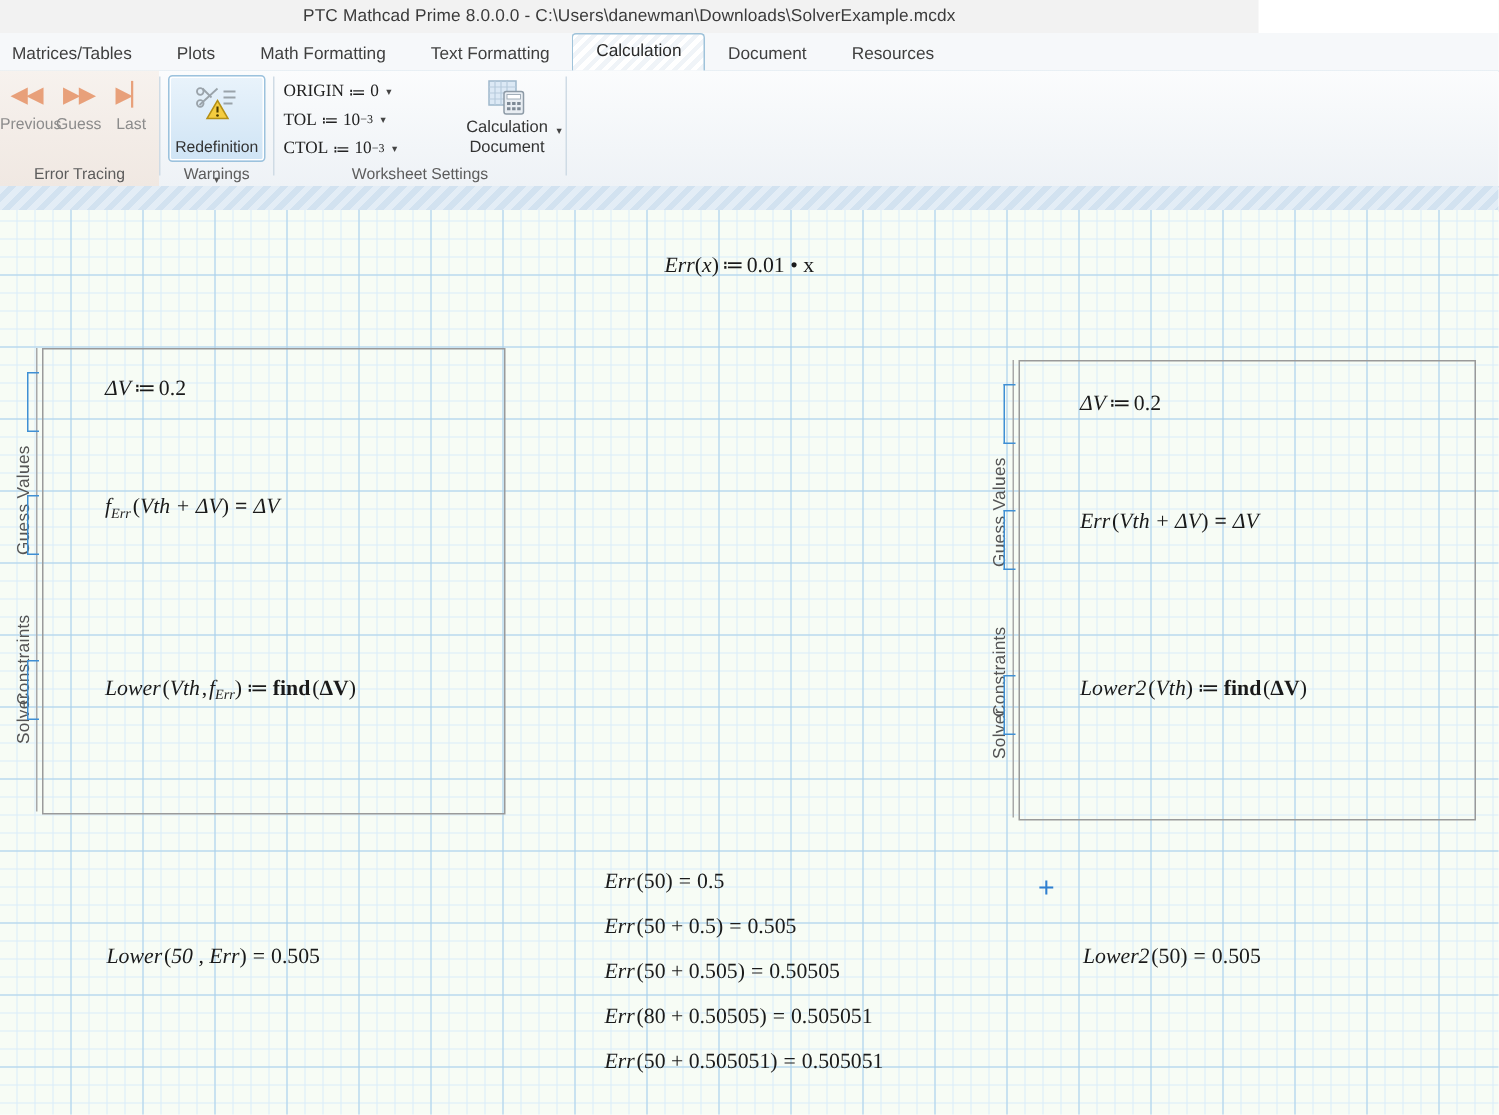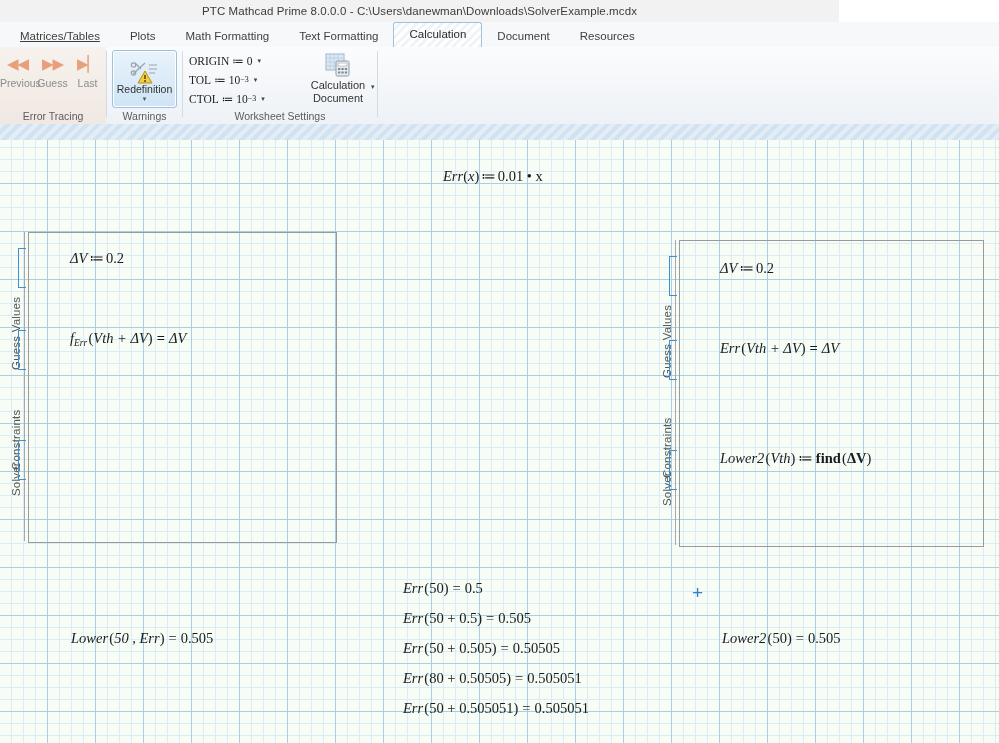--- a/index.html
+++ b/index.html
@@ -27,21 +27,21 @@
     position:absolute;left:0;top:22px;width:999px;height:25px;
     background:#f6f8fa;
     border-bottom:1px solid #b5cede;
     display:flex;align-items:flex-end;
   }
   .tab{
     height:24px;line-height:24px;padding:0 15px;
     font-size:11.5px;color:#3f3f3f;white-space:nowrap;
     position:relative;top:1px;
   }
-  .tab:first-child{padding-left:20px;text-decoration:underline;}
+  .tab:first-child{padding-left:8px;}
   .tab.active{
     background:
       repeating-linear-gradient(135deg,#ffffff 0 3px,#f0f4f8 3px 6px);
     border:1px solid #9fc3da;
     border-bottom:1px solid #ffffff;
     border-radius:3px 3px 0 0;
     color:#2a2a2a;
     height:24px;line-height:22px;
   }
 
@@ -79,22 +79,23 @@
   }
   .navbtn .lb{font-size:10.5px;color:#8c8c8c;}
 
   
   #g-warnings{left:107px;width:75px;}
   .bigbtn{
     margin:3px auto 0 auto;width:63px;height:56px;
     border:1px solid #9cc2dd;border-radius:3px;
     background:linear-gradient(#e9f3fb,#cfe4f5);
     display:flex;flex-direction:column;align-items:center;
-    justify-content:center;
+    justify-content:flex-start;
     box-shadow:inset 0 0 0 1px #ffffff;
+    gap:13px;
   }
   .bigbtn .glyph{
     width:34px;height:26px;position:relative;margin-top:3px;
   }
   .bigbtn .lb{font-size:10.5px;color:#333;line-height:11px;}
   .bigbtn .caret{font-size:7px;color:#555;line-height:8px;}
 
   
   #g-worksheet{left:183px;width:194px;}
   .wsbody{display:flex;padding-top:4px;}
@@ -311,20 +312,23 @@
     <div class="bracket" style="left:18px;top:300px;height:38px"></div>
 
     <div class="math" style="left:70px;top:110px">
       <i>ΔV</i><span style="margin:0 2px">≔</span><span class="up">0.2</span>
     </div>
 
     <div class="math" style="left:70px;top:190px">
       <i>f</i><span class="sub">Err</span><span class="paren"> (</span><i>Vth + ΔV</i><span class="paren">)</span><span style="margin:0 4px;font-weight:bold">=</span><i>ΔV</i>
     </div>
 
+    <div class="math" style="left:70px;top:310px">
+      <i>Lower</i><span class="paren"> (</span><i>Vth</i><span class="paren"> , </span><i>f</i><span class="sub">Err</span><span class="paren">)</span><span style="margin:0 3px">≔</span><span class="bold">find</span><span class="paren"> (</span><span class="bold">ΔV</span><span class="paren">)</span>
+    </div>
 
     <div class="solveblock" style="left:679px;top:100px;width:303px;height:305px"></div>
     <div class="vrule" style="left:675px;top:100px;height:305px"></div>
 
     <div class="vlabel" style="left:661px;top:118px;height:120px">Guess Values</div>
     <div class="bracket" style="left:669px;top:116px;height:38px"></div>
 
     <div class="vlabel" style="left:661px;top:208px;height:130px">Constraints</div>
     <div class="bracket" style="left:669px;top:200px;height:38px"></div>
 

